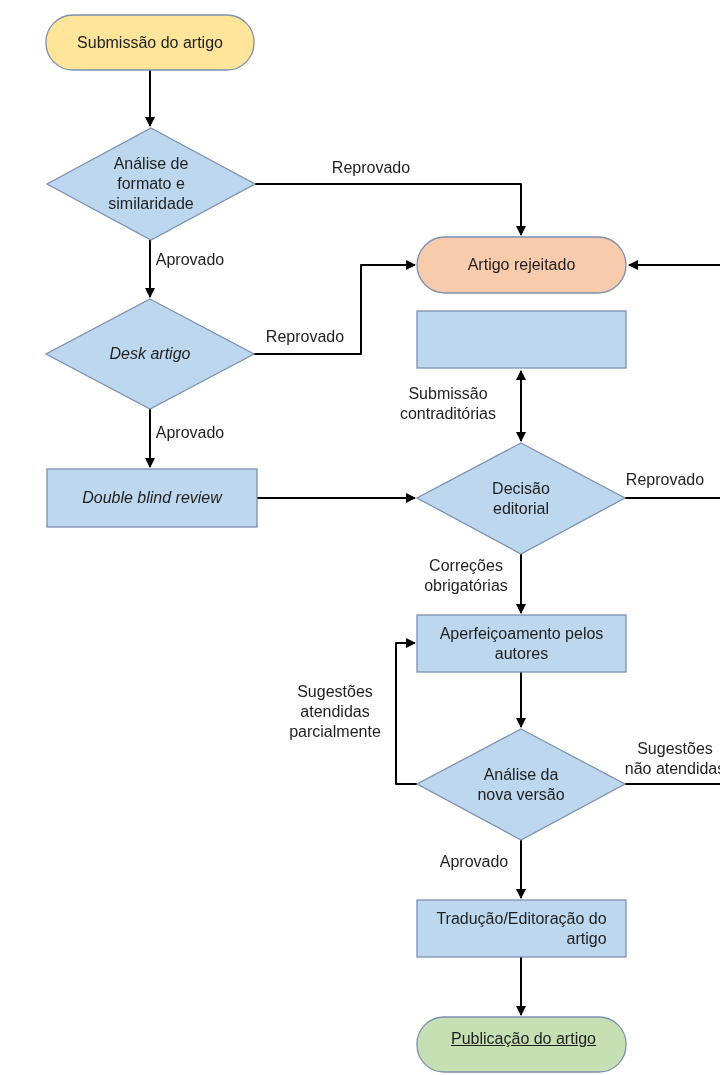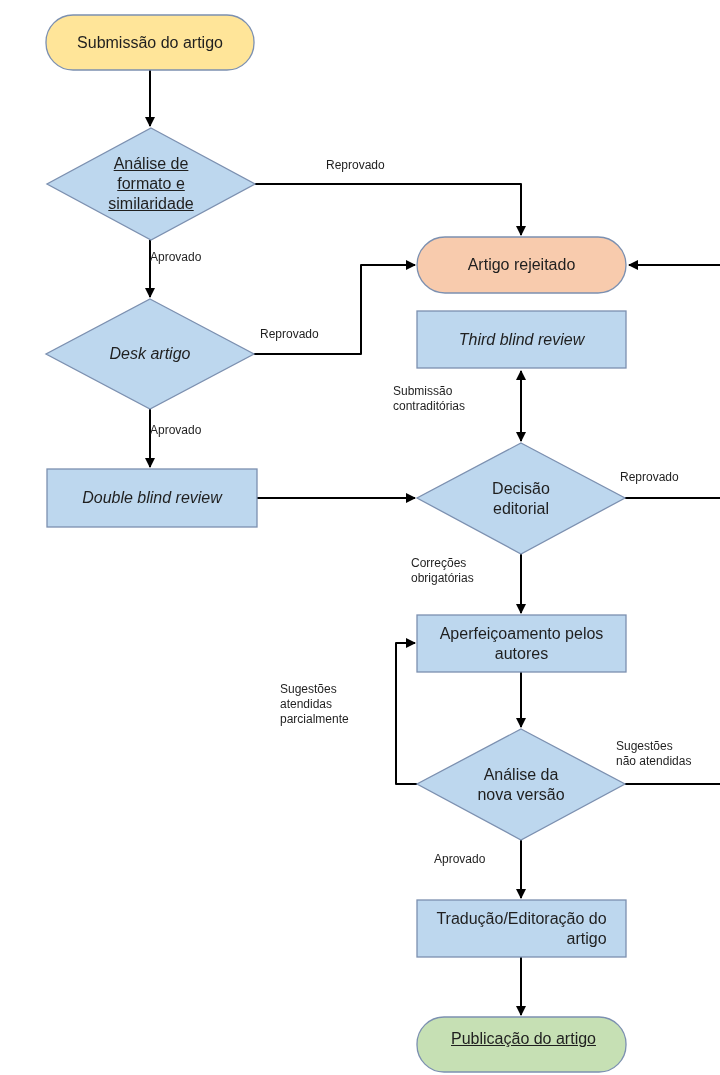--- a/index.html
+++ b/index.html
@@ -47,23 +47,23 @@
     text-align: center;
     white-space: pre-line;
     font-size: 16px;
     line-height: 1.25;
     color: var(--text);
     pointer-events: none;
   }
   .italic { font-style: italic; }
   .elabel {
     position: absolute;
-    text-align: left;
+    text-align: center;
     white-space: pre-line;
-    font-size: 12px;
+    font-size: 16px;
     line-height: 1.25;
     color: var(--text);
     pointer-events: none;
   }
 </style>
 </head>
 <body>
 
 <div class="canvas">
 
@@ -96,27 +96,26 @@
     <rect class="shape fill-process" x="23" y="469" width="210" height="58"></rect>
     <rect class="shape fill-process" x="393" y="311" width="209" height="57"></rect>
     <polygon class="shape fill-process" points="497,443 601,498 497,554 393,498"></polygon>
     <rect class="shape fill-process" x="393" y="615" width="209" height="57"></rect>
     <polygon class="shape fill-process" points="497,729 601,784 497,840 393,784"></polygon>
     <rect class="shape fill-process" x="393" y="900" width="209" height="57"></rect>
     <rect class="shape fill-end" x="393" y="1017" width="209" height="55" rx="27" ry="27"></rect>
   </svg>
 
   <div class="nlabel" style="left:22px; top:15px; width:208px; height:55px;">Submissão do artigo</div>
-  <div class="nlabel" style="left:27px; top:128px; width:200px; height:112px;text-decoration:underline;">Análise de
+  <div class="nlabel" style="left:27px; top:128px; width:200px; height:112px;">Análise de
 formato e
 similaridade</div>
   <div class="nlabel" style="left:393px; top:237px; width:209px; height:56px;">Artigo rejeitado</div>
   <div class="nlabel italic" style="left:22px; top:299px; width:208px; height:110px;">Desk artigo</div>
   <div class="nlabel italic" style="left:23px; top:469px; width:210px; height:58px;">Double blind review</div>
-  <div class="nlabel italic" style="left:393px; top:311px; width:209px; height:57px;">Third blind review</div>
   <div class="nlabel" style="left:393px; top:443px; width:208px; height:111px;">Decisão
 editorial</div>
   <div class="nlabel" style="left:393px; top:615px; width:209px; height:57px;">Aperfeiçoamento pelos
 autores</div>
   <div class="nlabel" style="left:393px; top:729px; width:208px; height:111px;">Análise da
 nova versão</div>
   <div class="nlabel" style="left:393px; top:900px; width:209px; height:57px;text-align:right;">Tradução/Editoração do
 artigo</div>
   <div class="nlabel" style="left:395px; top:1017px; width:209px; height:43px;text-decoration:underline;">Publicação do artigo</div>
 

